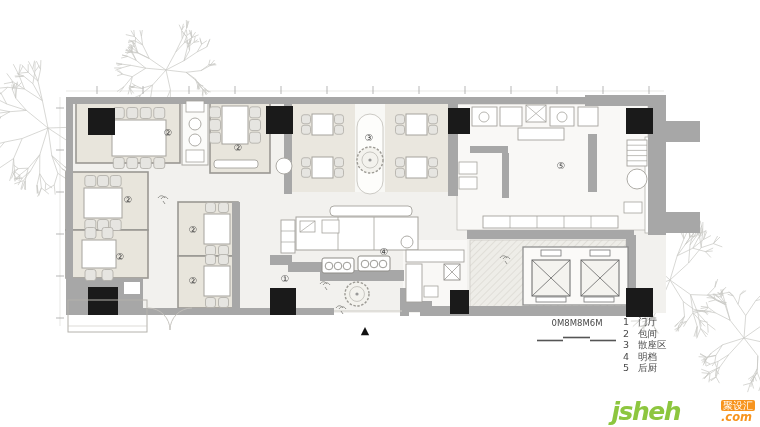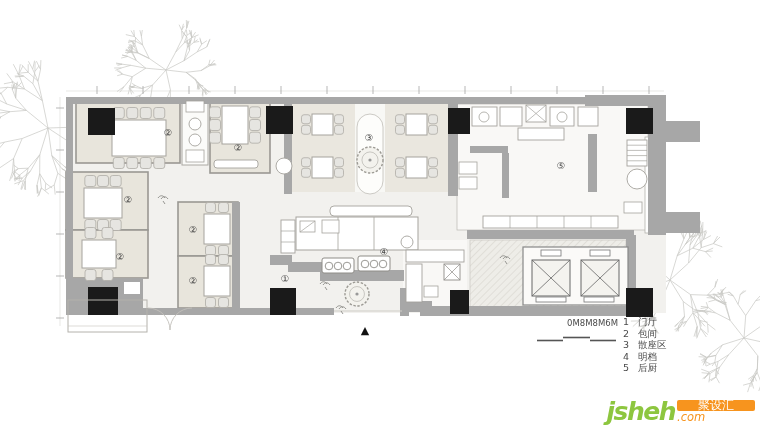--- a/index.html
+++ b/index.html
@@ -1,28 +1,28 @@
 <!DOCTYPE html>
 <html><head>
 <meta charset="utf-8">
 <style>
   html,body{margin:0;padding:0;background:#fff;}
   .canvas{position:relative;width:760px;height:427px;background:#fff;overflow:hidden;
           font-family:"DejaVu Sans","Liberation Sans",sans-serif;}
   svg.plan{position:absolute;left:0;top:0;}
   .scalebar{position:absolute;left:536px;top:318px;width:82px;}
-  .scalebar-labels{display:flex;justify-content:flex-end;font-size:8.5px;color:#4a4a4a;}
+  .scalebar-labels{display:flex;justify-content:center;font-size:8.5px;color:#4a4a4a;}
   .legend{position:absolute;left:623px;top:316px;font-size:9.5px;color:#4a4a4a;}
   .legend-row{display:flex;line-height:11.6px;}
   .legend-num{width:9px;margin-right:6px;text-align:left;}
-  .watermark{position:absolute;right:5px;bottom:5px;display:flex;align-items:flex-end;}
+  .watermark{position:absolute;right:5px;bottom:5px;display:flex;align-items:flex-end;gap:39px;}
   .wm-brand{color:#8dc63f;font-size:25px;font-weight:bold;font-style:italic;letter-spacing:-1.5px;line-height:21px;}
   .wm-right{display:flex;flex-direction:column;align-items:flex-start;margin-left:2px;}
-  .wm-badge{background:#f7941e;color:#fff;font-size:12px;padding:1px 21px;border-radius:2px;line-height:9px;margin-bottom:1px;}
-  .wm-tld{color:#f7941e;font-size:11.5px;font-weight:normal;font-style:italic;line-height:10px;}
+  .wm-badge{background:#f7941e;color:#fff;font-size:10px;padding:1px 2px;border-radius:2px;line-height:9px;margin-bottom:1px;}
+  .wm-tld{color:#f7941e;font-size:11.5px;font-weight:bold;font-style:italic;line-height:10px;}
 </style>
 </head>
 <body>
 
 <div class="canvas">
 
   <svg id="plan" class="plan" width="760" height="427" viewBox="0 0 760 427">
     <defs>
       <pattern id="hatch" width="5" height="5" patternUnits="userSpaceOnUse" patternTransform="rotate(45)">
         <rect width="5" height="5" fill="#eeede8"></rect>

